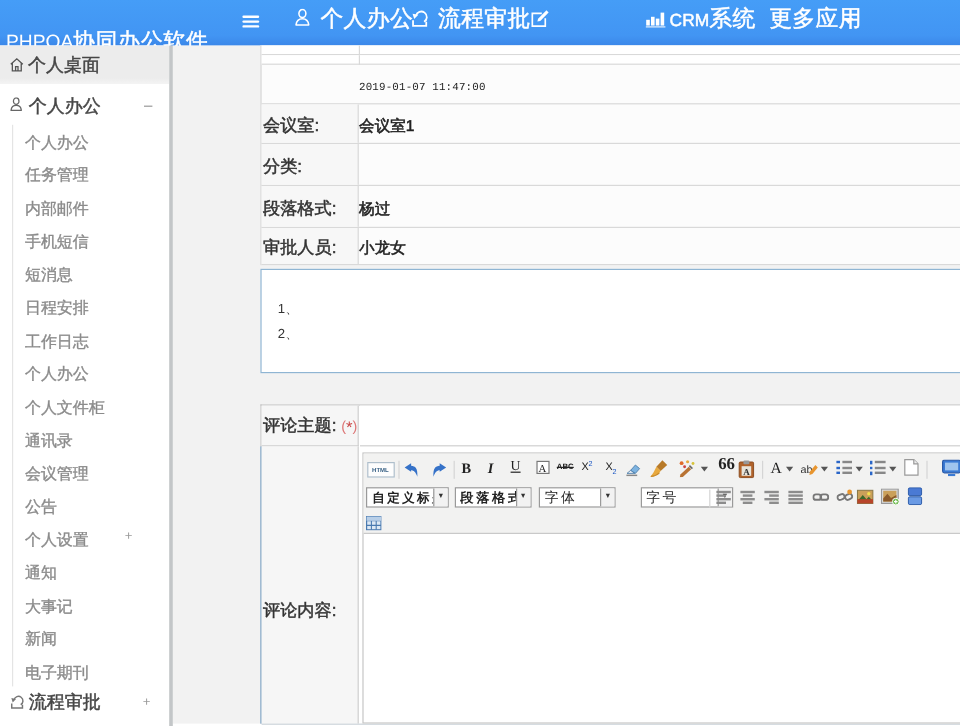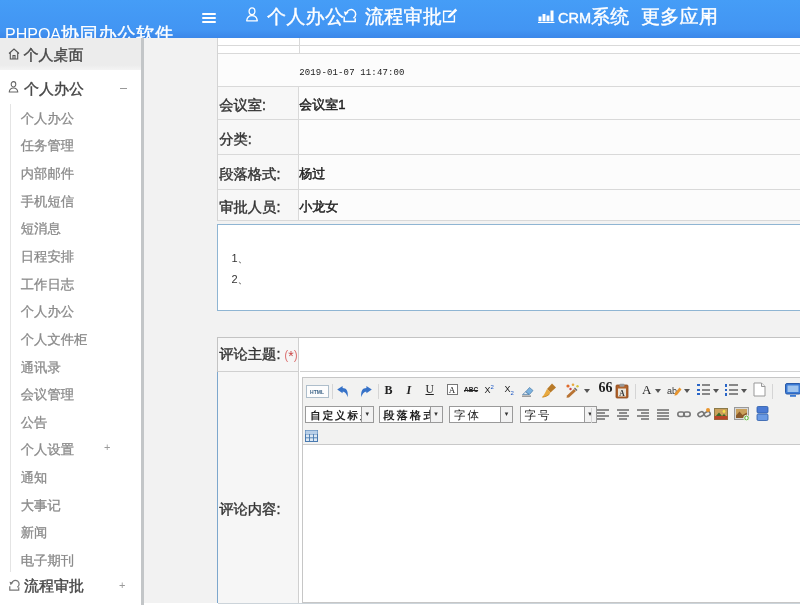--- a/index.html
+++ b/index.html
@@ -240,21 +240,21 @@
           <span class="dbtn">▾</span>
         </div>
    <div class="drop" style="left:76px;width:64px">
           <span class="dtxt" style="font-weight:bold;font-size:11px;letter-spacing:2.3px">段落格式</span>
           <span class="dbtn">▾</span>
         </div>
    <div class="drop" style="left:146.5px;width:64px">
           <span class="dtxt" style="font-size:11.5px;letter-spacing:2px">字体</span>
           <span class="dbtn">▾</span>
         </div>
-   <div class="drop" style="left:217px;width:77px">
+   <div class="drop" style="left:231px;width:77px">
           <span class="dtxt" style="font-size:11.5px;letter-spacing:2px">字号</span>
           <span class="dbtn">▾</span>
         </div>
    <div class="tsep" style="left:288.5px;top:30px"></div>
    <div class="alico" style="left:294.5px">
           <i style="width:12px"></i>
           <i style="width:8px"></i>
           <i style="width:12px"></i>
           <i style="width:8px"></i>
         </div>

